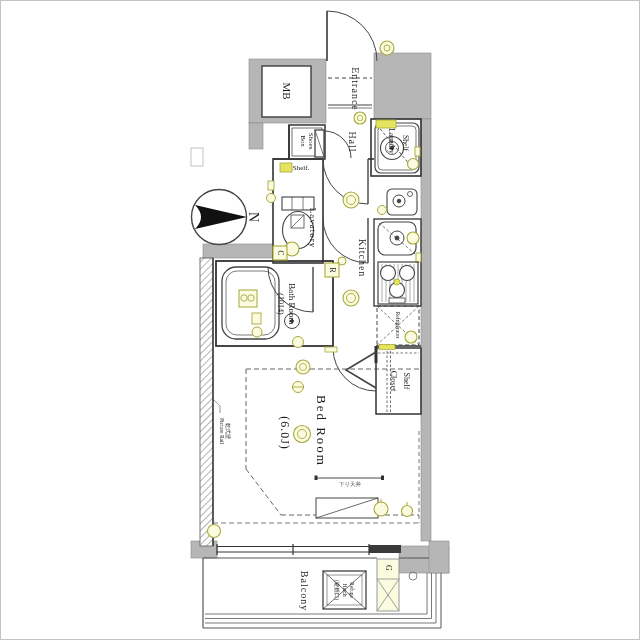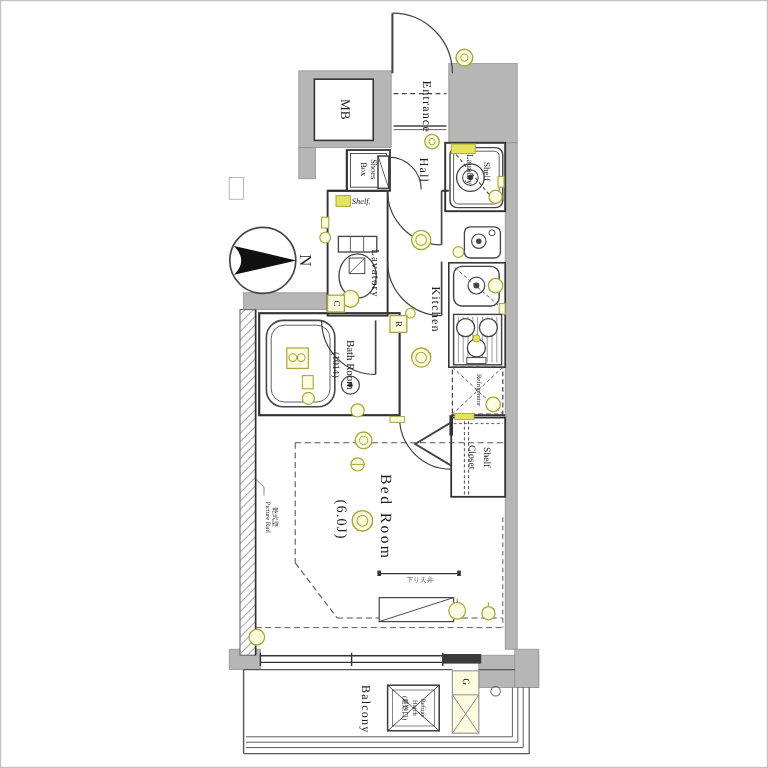--- a/index.html
+++ b/index.html
@@ -242,21 +242,21 @@
   </g>
 </svg>
 
 <div class="lbl" style="left:286px;top:90px;font-size:11px;">MB</div>
 <div class="lbl sp1" style="left:354px;top:88px;font-size:10px;">Entrance</div>
 <div class="lbl sp1" style="left:351px;top:141px;font-size:10px;">Hall</div>
 <div class="lbl" style="left:310px;top:140px;font-size:7px;">Shoes</div>
 <div class="lbl" style="left:302px;top:140px;font-size:7px;">Box</div>
 <div class="lbl" style="left:404px;top:142px;font-size:7.5px;">Shelf</div>
 <div class="lbl" style="left:390px;top:140px;font-size:7.5px;">Laundry</div>
-<div class="lbl h" style="left:300px;top:167px;font-size:7px;font-style:italic;">Shelf.</div>
+<div class="lbl h" style="left:300px;top:167px;font-size:7px;">Shelf.</div>
 <div class="lbl sp1" style="left:312px;top:227px;font-size:9px;">Lavatory</div>
 <div class="lbl sp1" style="left:361px;top:257px;font-size:10px;">Kitchen</div>
 <div class="lbl" style="left:291px;top:303px;font-size:9px;">Bath Room</div>
 <div class="lbl" style="left:279px;top:303px;font-size:8px;">(1014)</div>
 <div class="lbl" style="left:397px;top:324px;font-size:5.5px;">Refrigerator</div>
 <div class="lbl" style="left:405px;top:380px;font-size:8px;">Shelf</div>
 <div class="lbl" style="left:392px;top:380px;font-size:8px;">Closet</div>
 <div class="lbl sp2" style="left:320px;top:430px;font-size:13px;">Bed Room</div>
 <div class="lbl sp1" style="left:283px;top:432px;font-size:12px;">(6.0J)</div>
 <div class="lbl sp1" style="left:303px;top:590px;font-size:10px;">Balcony</div>

